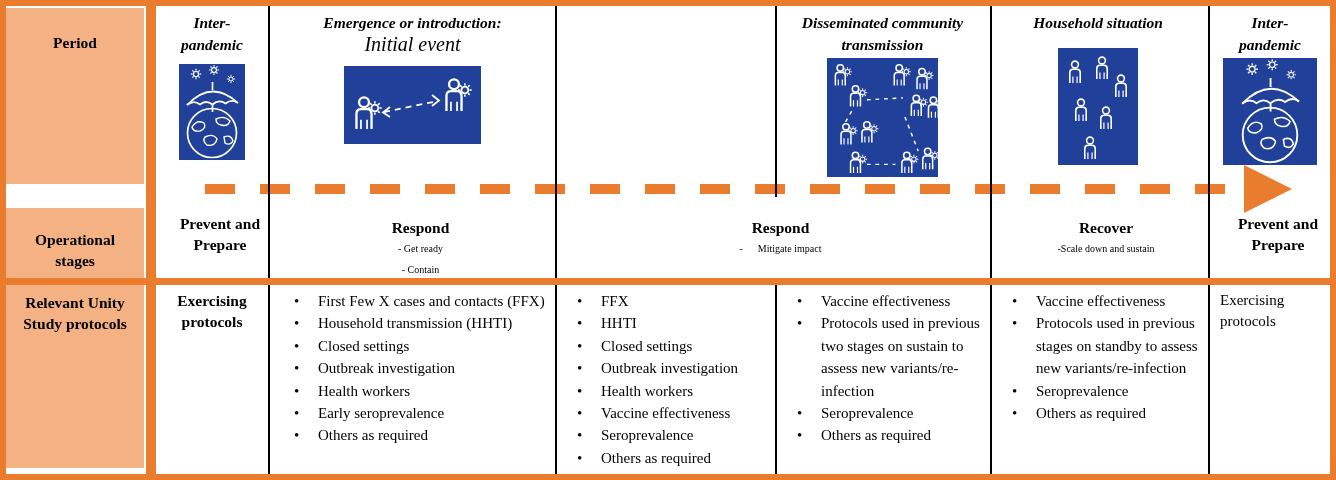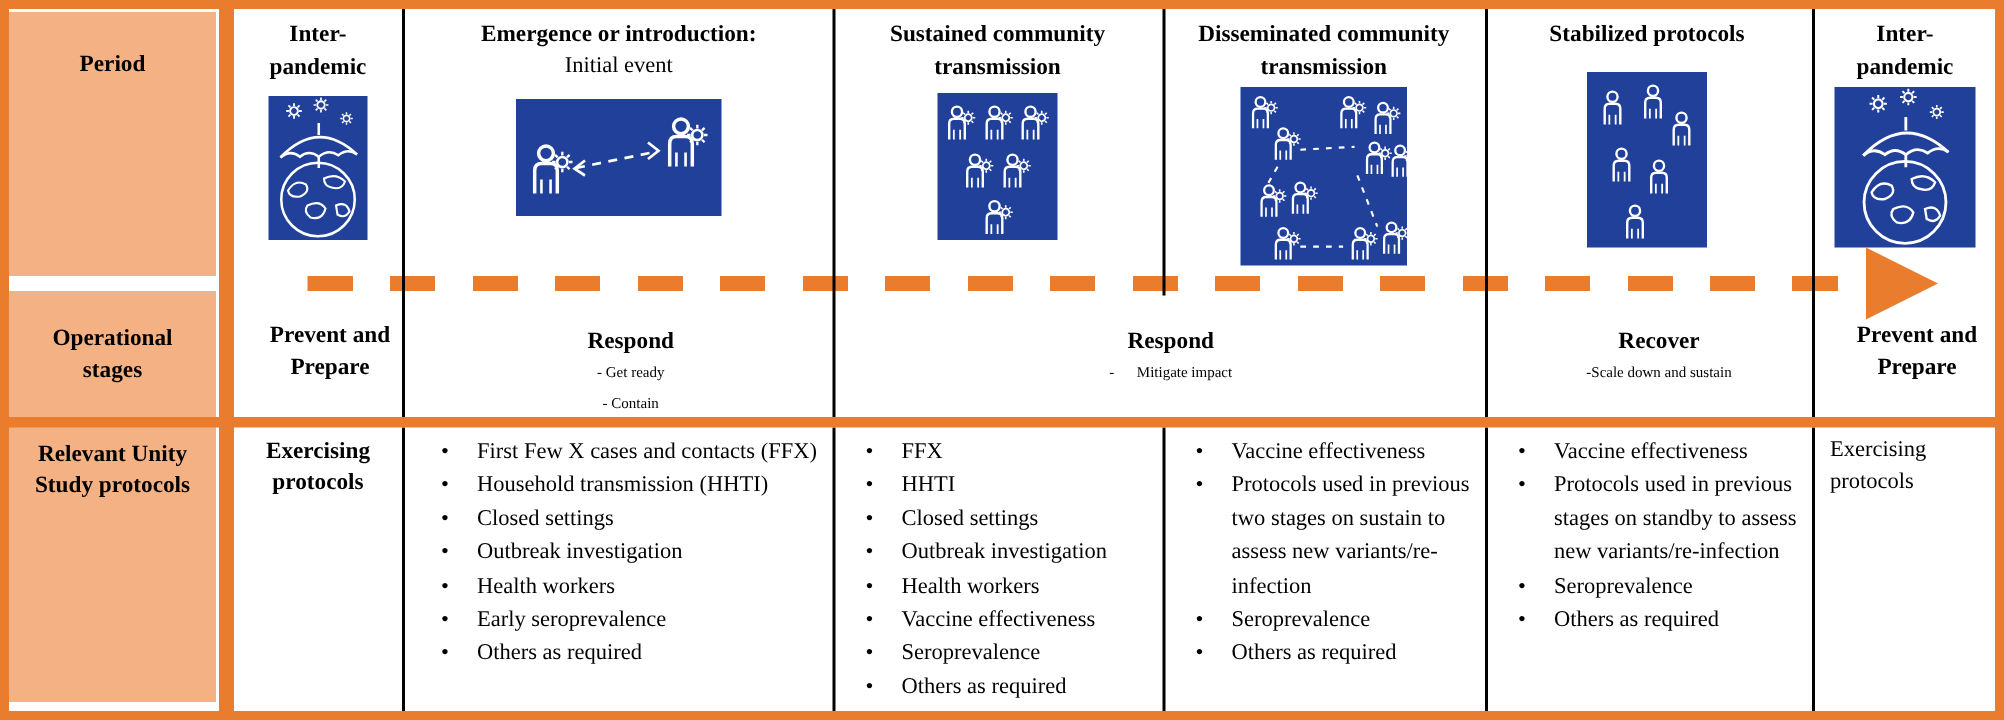--- a/index.html
+++ b/index.html
@@ -12,38 +12,38 @@
     position:relative;width:1336px;height:480px;background:#fff;overflow:hidden;
     font-family:"Liberation Serif","DejaVu Serif",serif;color:#000;
   }
   
   .frame{position:absolute;left:0;top:0;right:0;bottom:0;border:6px solid var(--orange);pointer-events:none;z-index:6;}
   
   .label-box{position:absolute;left:6px;width:138px;background:var(--fill);
     display:flex;align-items:center;justify-content:center;text-align:center;
     font-weight:bold;font-size:15.5px;line-height:21px;z-index:1;padding:0 8px;box-sizing:border-box;}
   #label-period{top:8px;height:176px;align-items:flex-start;padding-top:24px;}
-  #label-operational{top:194px;height:84px;}
+  #label-operational{top:208px;height:84px;}
   #label-protocols{top:284px;height:184px;align-items:flex-start;padding-top:8px;}
   .vband{position:absolute;left:146px;top:0;width:10px;height:480px;background:var(--orange);z-index:5;}
   .hband{position:absolute;left:0;top:278px;width:1336px;height:7px;background:var(--orange);z-index:5;}
   
   .vline{position:absolute;width:2px;background:#000;z-index:3;}
   .v12{top:6px;height:272px;}
   .v12s{top:6px;height:191px;}
   .v3{top:285px;height:189px;}
   
   .dash{position:absolute;left:205px;top:184px;width:1039px;height:10px;z-index:2;
     background:repeating-linear-gradient(to right,var(--orange) 0 30px,transparent 30px 55px);}
   .head{position:absolute;left:1244px;top:165px;width:0;height:0;z-index:2;
     border-left:48px solid var(--orange);border-top:24px solid transparent;border-bottom:24px solid transparent;}
   
-  .pcell{position:absolute;top:6px;height:190px;display:flex;flex-direction:column;align-items:center;z-index:1;}
+  .pcell{position:absolute;top:6px;height:190px;display:flex;flex-direction:column;align-items:center;z-index:1;font-style:italic;}
   .ptitle{font-weight:bold;font-size:15.5px;line-height:22px;text-align:center;padding-top:6px;}
-  .psub{font-size:15px;line-height:20px;text-align:center;}
+  .psub{font-size:20px;line-height:20px;text-align:center;}
   .narrow{width:80px;}
   svg.picto{background:var(--blue);display:block;}
   
   .scell{position:absolute;top:197px;height:81px;display:flex;flex-direction:column;align-items:center;z-index:1;box-sizing:border-box;padding-left:16px;}
   .stitle{font-weight:bold;font-size:15.5px;line-height:21px;text-align:center;}
   .slines{font-size:10px;line-height:21px;text-align:center;white-space:pre-wrap;}
   
   .lcell{position:absolute;top:288px;height:182px;box-sizing:border-box;z-index:1;}
   .ltitle{font-weight:bold;font-size:15.5px;line-height:21px;text-align:center;padding-top:2px;}
   .ltitle-plain{font-size:15px;line-height:21px;text-align:left;padding:2px 4px 0 10px;}
@@ -136,31 +136,20 @@
     <div class="psub">Initial event</div>
     <svg class="picto" style="margin-top:12px" width="137" height="78" viewBox="0 0 137 78">
       <use href="#person-sick" xlink:href="#person-sick" transform="translate(20,50) scale(1.45)"></use>
       <use href="#person-sick" xlink:href="#person-sick" transform="translate(110,32) scale(1.45)"></use>
       <path d="M40 46 L94 35" stroke="#fff" fill="none" stroke-width="1.8" stroke-dasharray="6 5"></path>
       <path d="M46 41 L39 46.5 L46 51" stroke="#fff" fill="none" stroke-width="1.8"></path>
       <path d="M88 29 L95 34.5 L88 40" stroke="#fff" fill="none" stroke-width="1.8"></path>
     </svg>
   </div>
 
-  <div class="pcell" style="left:557px;width:216px">
-    <div class="ptitle" style="width:200px">Sustained community transmission</div>
-    <svg class="picto" style="margin-top:6px" width="80" height="98" viewBox="0 0 80 98">
-      <use href="#person-sick" xlink:href="#person-sick" transform="translate(13,22)"></use>
-      <use href="#person-sick" xlink:href="#person-sick" transform="translate(38,22)"></use>
-      <use href="#person-sick" xlink:href="#person-sick" transform="translate(62,22)"></use>
-      <use href="#person-sick" xlink:href="#person-sick" transform="translate(25,54)"></use>
-      <use href="#person-sick" xlink:href="#person-sick" transform="translate(50,54)"></use>
-      <use href="#person-sick" xlink:href="#person-sick" transform="translate(38,85)"></use>
-    </svg>
-  </div>
 
   <div class="pcell" style="left:777px;width:211px">
     <div class="ptitle" style="width:195px">Disseminated community transmission</div>
     <svg class="picto" style="margin-top:2px" width="111" height="119" viewBox="0 0 111 119">
       <g transform="scale(0.95)">
         <use href="#person-sick" xlink:href="#person-sick" transform="translate(14,20)"></use>
         <use href="#person-sick" xlink:href="#person-sick" transform="translate(30,42)"></use>
         <use href="#person-sick" xlink:href="#person-sick" transform="translate(76,20)"></use>
         <use href="#person-sick" xlink:href="#person-sick" transform="translate(100,24)"></use>
         <use href="#person-sick" xlink:href="#person-sick" transform="translate(94,52)"></use>
@@ -174,21 +163,21 @@
           <path d="M42 44 L80 42"></path>
           <path d="M26 56 L18 70"></path>
           <path d="M82 62 L96 98"></path>
           <path d="M42 112 L72 112"></path>
         </g>
       </g>
     </svg>
   </div>
 
   <div class="pcell" style="left:992px;width:212px">
-    <div class="ptitle">Stabilized protocols</div>
+    <div class="ptitle">Household situation</div>
     <svg class="picto" style="margin-top:14px" width="80" height="117" viewBox="0 0 80 117">
       <use href="#person" xlink:href="#person" transform="translate(17,26)"></use>
       <use href="#person" xlink:href="#person" transform="translate(44,22)"></use>
       <use href="#person" xlink:href="#person" transform="translate(63,40)"></use>
       <use href="#person" xlink:href="#person" transform="translate(23,64)"></use>
       <use href="#person" xlink:href="#person" transform="translate(48,72)"></use>
       <use href="#person" xlink:href="#person" transform="translate(32,102)"></use>
     </svg>
   </div>
 

